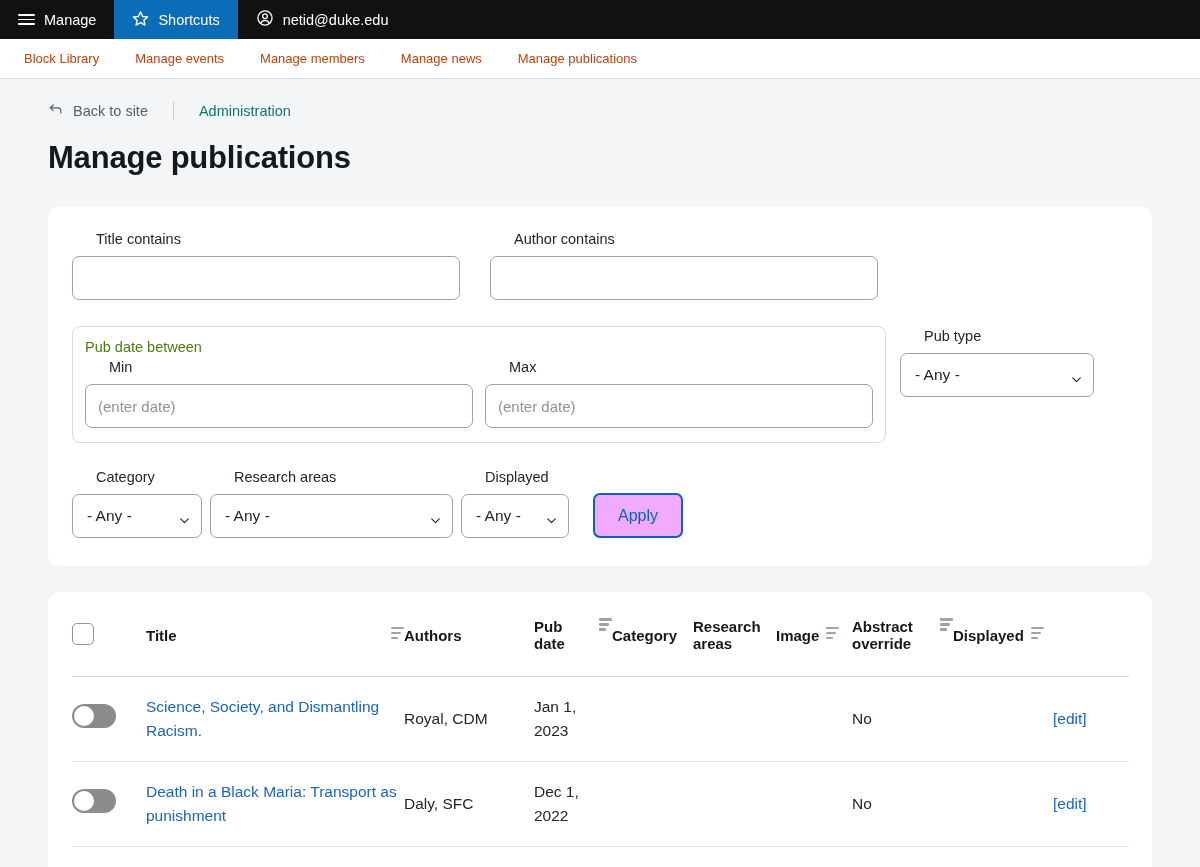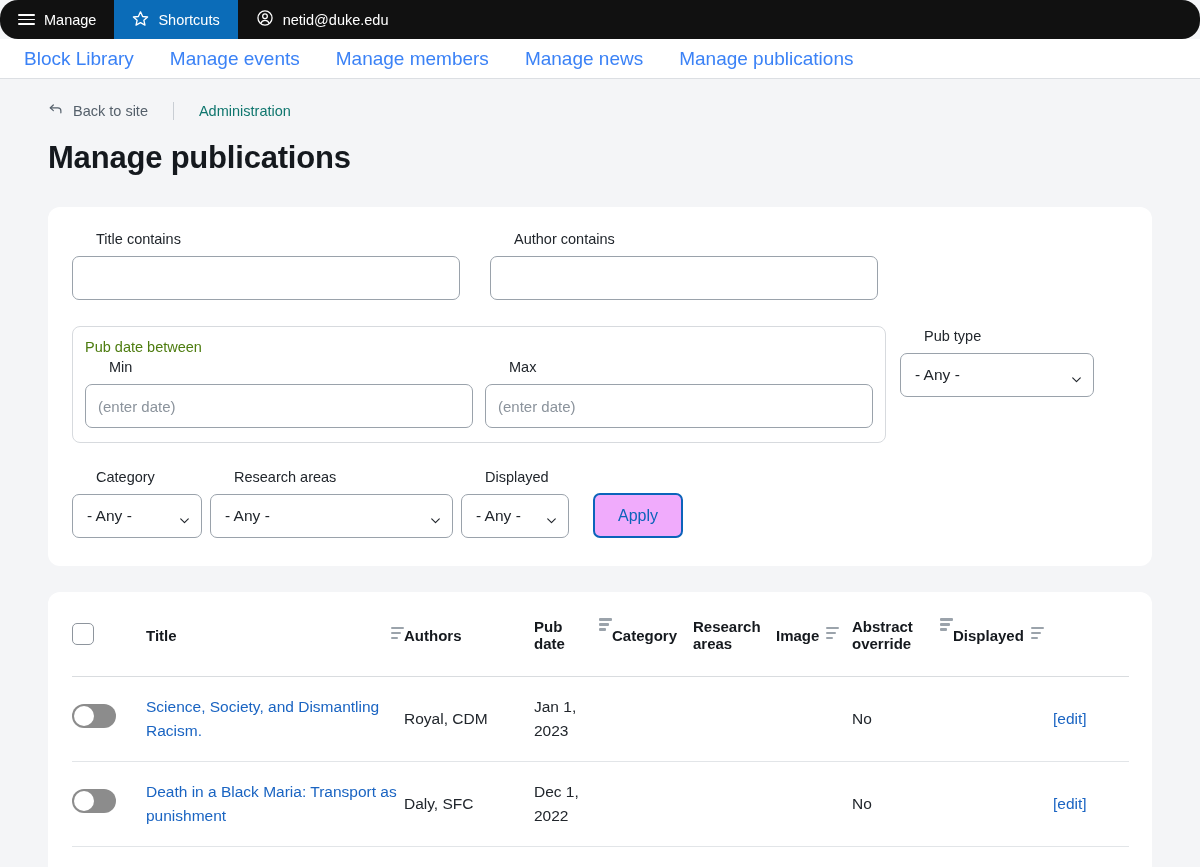--- a/index.html
+++ b/index.html
@@ -12,21 +12,20 @@
     -webkit-font-smoothing: antialiased;
   }
 
   
   .admin-bar {
     height: 39px;
     background: #111111;
     display: flex;
     align-items: stretch;
     color: #ffffff;
-    border-radius: 18px;
   }
   .admin-bar-item {
     display: flex;
     align-items: center;
     gap: 9px;
     padding: 0 18px;
     font-size: 14.5px;
     color: #ffffff;
     cursor: pointer;
     white-space: nowrap;
@@ -44,22 +43,22 @@
   
   .subnav {
     height: 40px;
     background: #ffffff;
     border-bottom: 1px solid #dcdfe3;
     display: flex;
     align-items: center;
     padding: 0 6px;
   }
   .subnav-item {
-    font-size: 19px;
-    color: #3b82f6;
+    font-size: 13px;
+    color: #c2410c;
     padding: 0 18px;
     line-height: 39px;
     cursor: pointer;
     white-space: nowrap;
   }
 
   
   .page { padding: 0 48px; }
 
   .breadcrumb {

